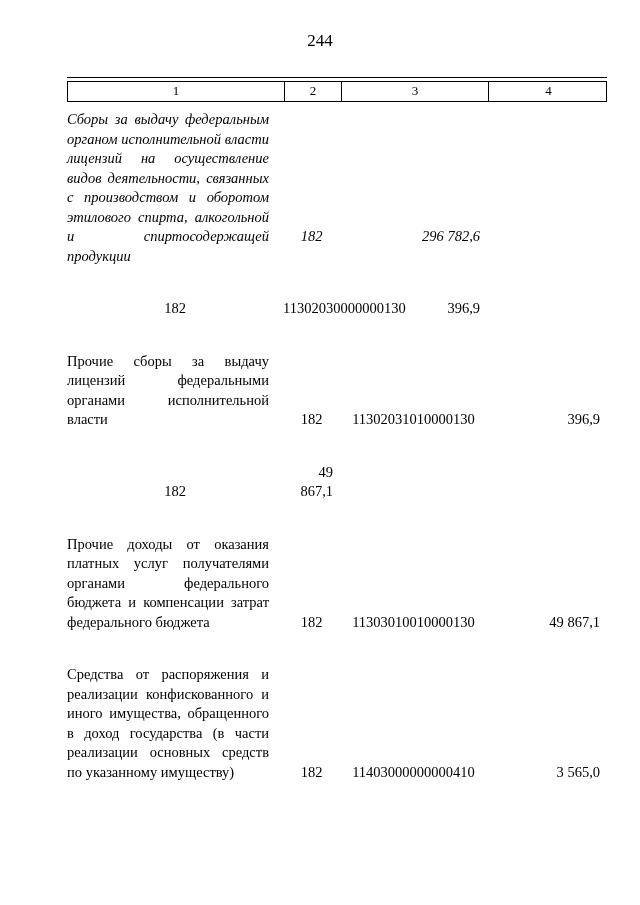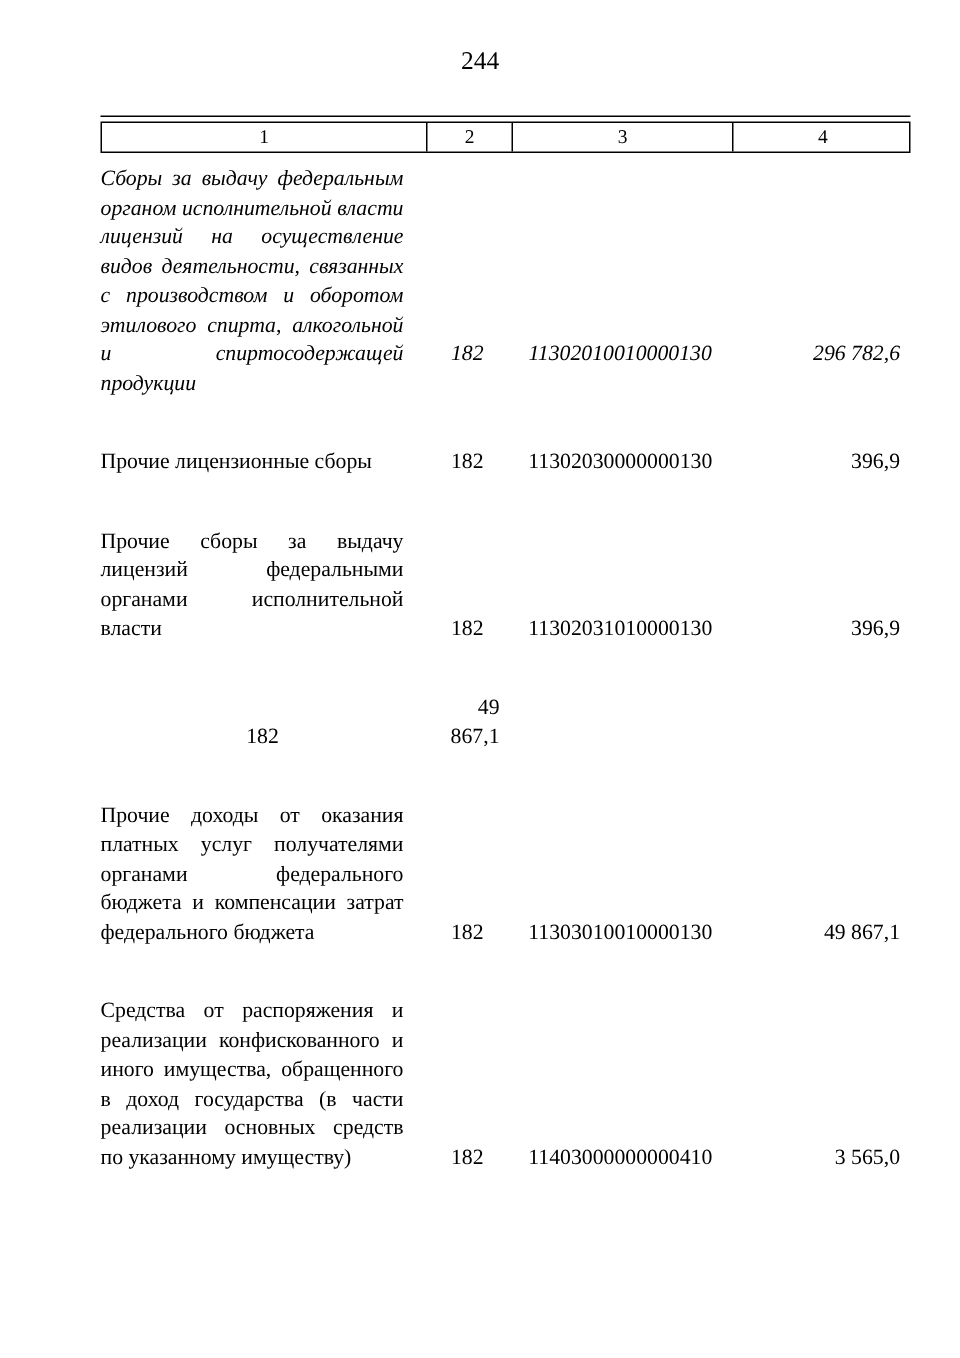--- a/index.html
+++ b/index.html
@@ -86,25 +86,23 @@
   <div class="header-row">
       <div class="header-cell">1</div>
       <div class="header-cell">2</div>
       <div class="header-cell">3</div>
       <div class="header-cell">4</div>
     </div>
   <div>
       <div class="body-row first raise-one">
         <div class="cell-desc">Сборы за выдачу федеральным органом исполнительной власти лицензий на осуществление видов деятельности, связанных с производством и оборотом этилового спирта, алкогольной и спиртосодержащей продукции</div>
         <div class="cell-admin">182</div>
-        <div class="cell-code">11302010010000130</div>
         <div class="cell-amount">296 782,6</div>
       </div>
       <div class="body-row">
-        <div class="cell-desc">Прочие лицензионные сборы</div>
         <div class="cell-admin">182</div>
         <div class="cell-code">11302030000000130</div>
         <div class="cell-amount">396,9</div>
       </div>
       <div class="body-row">
         <div class="cell-desc">Прочие сборы за выдачу лицензий федеральными органами исполнительной власти</div>
         <div class="cell-admin">182</div>
         <div class="cell-code">11302031010000130</div>
         <div class="cell-amount">396,9</div>
       </div>

